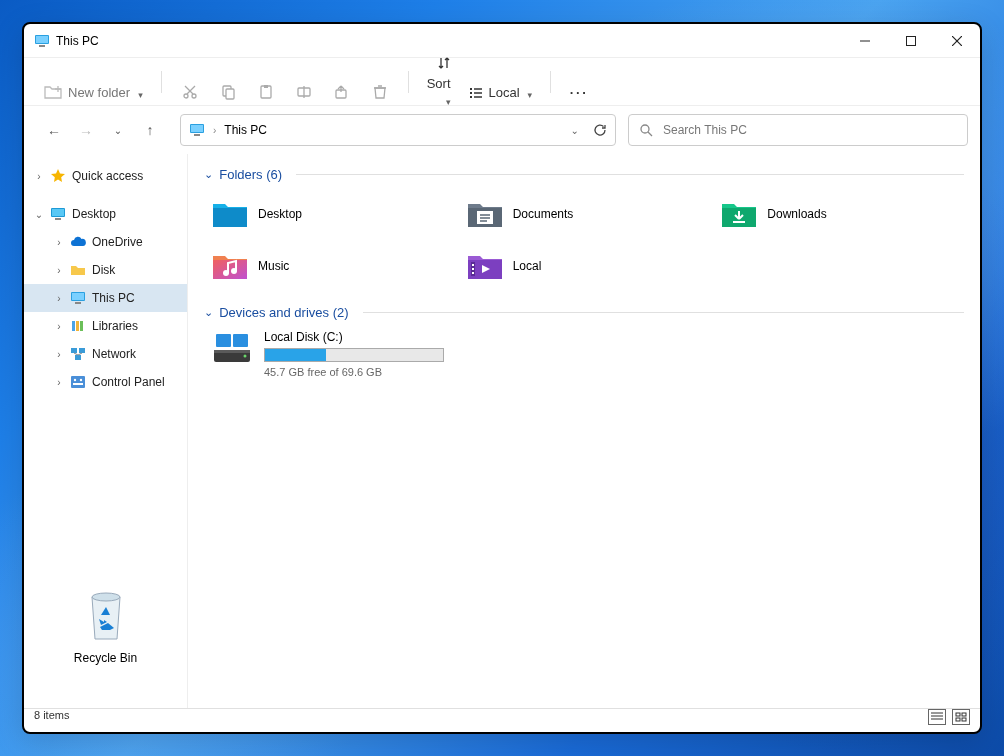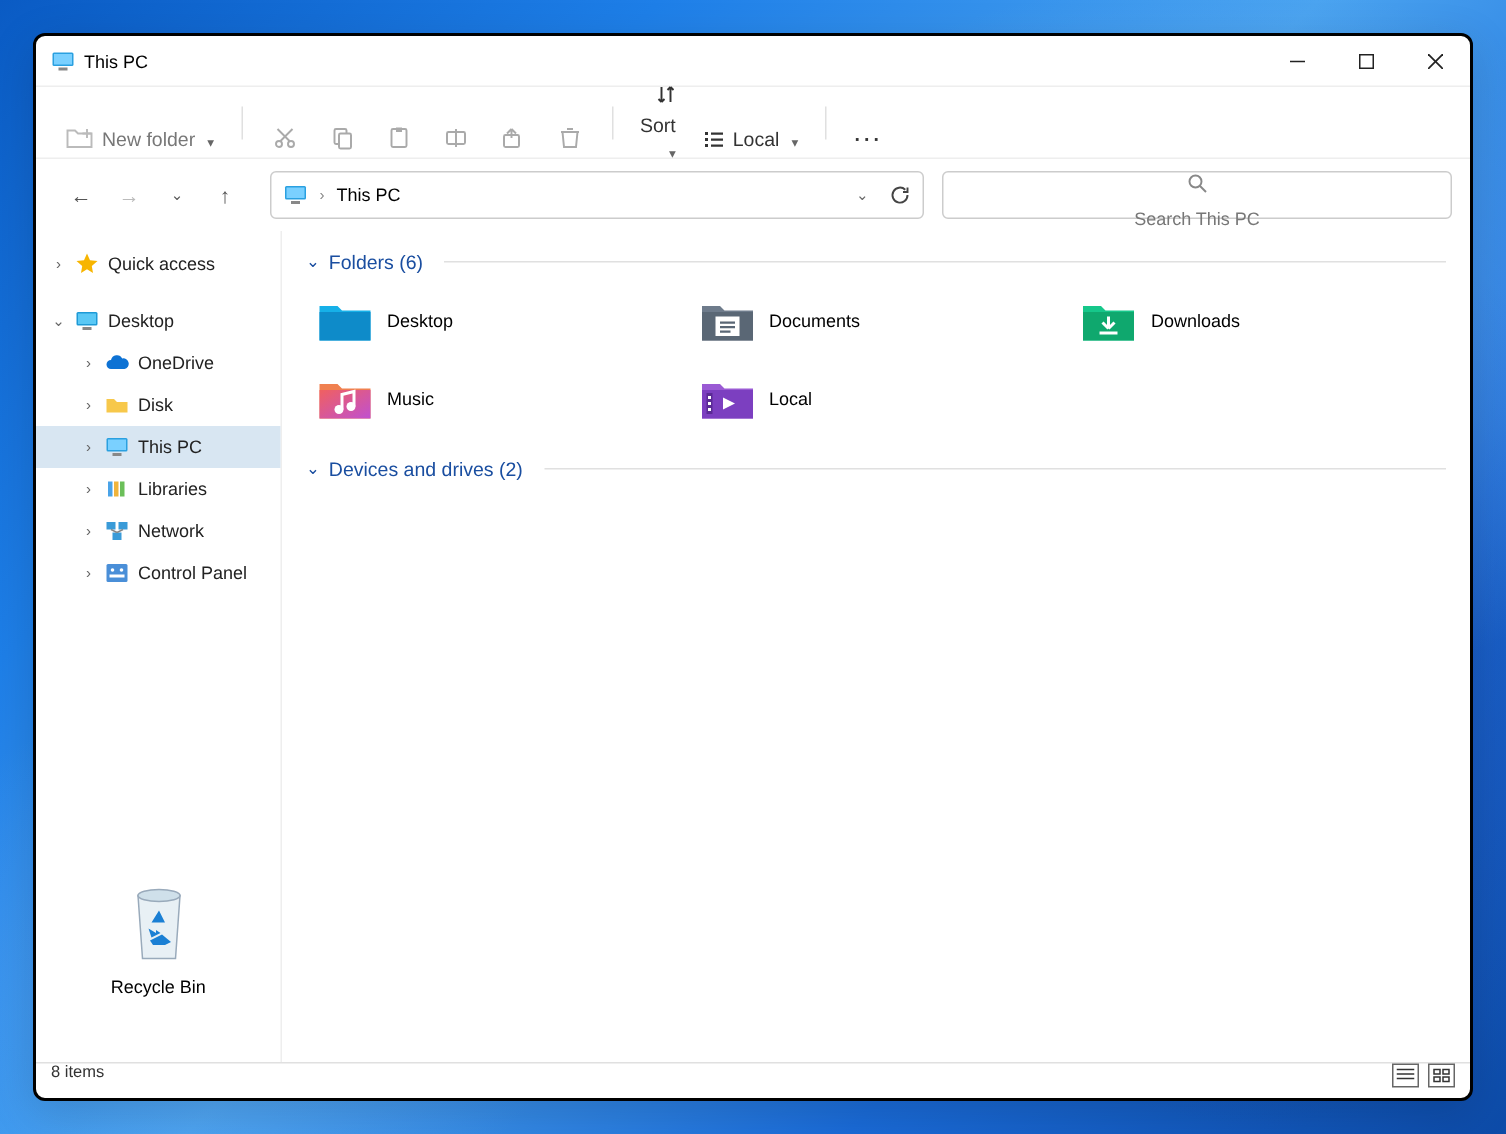--- a/index.html
+++ b/index.html
@@ -96,21 +96,20 @@
   width: 340px;
   height: 32px;
   border: 1px solid #ccc;
   border-radius: 4px;
   display:flex;
   align-items:center;
   padding: 0 10px;
   gap: 10px;
   color:#777;
   font-size: 12px;
-  flex-direction: column;
 }
 
 .body { flex:1; display:flex; overflow:hidden; }
 .sidebar {
   width: 164px;
   border-right: 1px solid #eee;
   padding-top: 8px;
   font-size: 12px;
   position: relative;
 }
@@ -535,20 +534,36 @@
             </svg>
           <span>Local</span>
         </div>
       </div>
 
       <div class="section-header">
         <span class="chev2">⌄</span>
         <span>Devices and drives (2)</span>
         <span class="line"></span>
       </div>
+      <div class="drive-item">
+        <svg class="drive-icon" viewBox="0 0 40 36">
+          <rect x="2" y="20" width="36" height="12" rx="2" fill="#3a3a3a"></rect>
+          <rect x="2" y="20" width="36" height="3" fill="#5a5a5a"></rect>
+          <circle cx="33" cy="26" r="1.5" fill="#6ad66a"></circle>
+          <rect x="4" y="4" width="15" height="13" rx="1" fill="#2a8fe0"></rect>
+          <rect x="21" y="4" width="15" height="13" rx="1" fill="#2a8fe0"></rect>
+        </svg>
+        <div class="drive-info">
+          <span>Local Disk (C:)</span>
+          <div class="progress">
+              <div class="fill"></div>
+            </div>
+          <span class="drive-free">45.7 GB free of 69.6 GB</span>
+        </div>
+      </div>
     </div>
   </div>
 
   <div class="statusbar">
     <span>8 items</span>
     <span class="sp"></span>
     <div class="view-toggle">
       <div class="vt">
           <svg width="12" height="10" viewBox="0 0 12 10">
             <line x1="0" y1="1" x2="12" y2="1" stroke="#333"></line>

